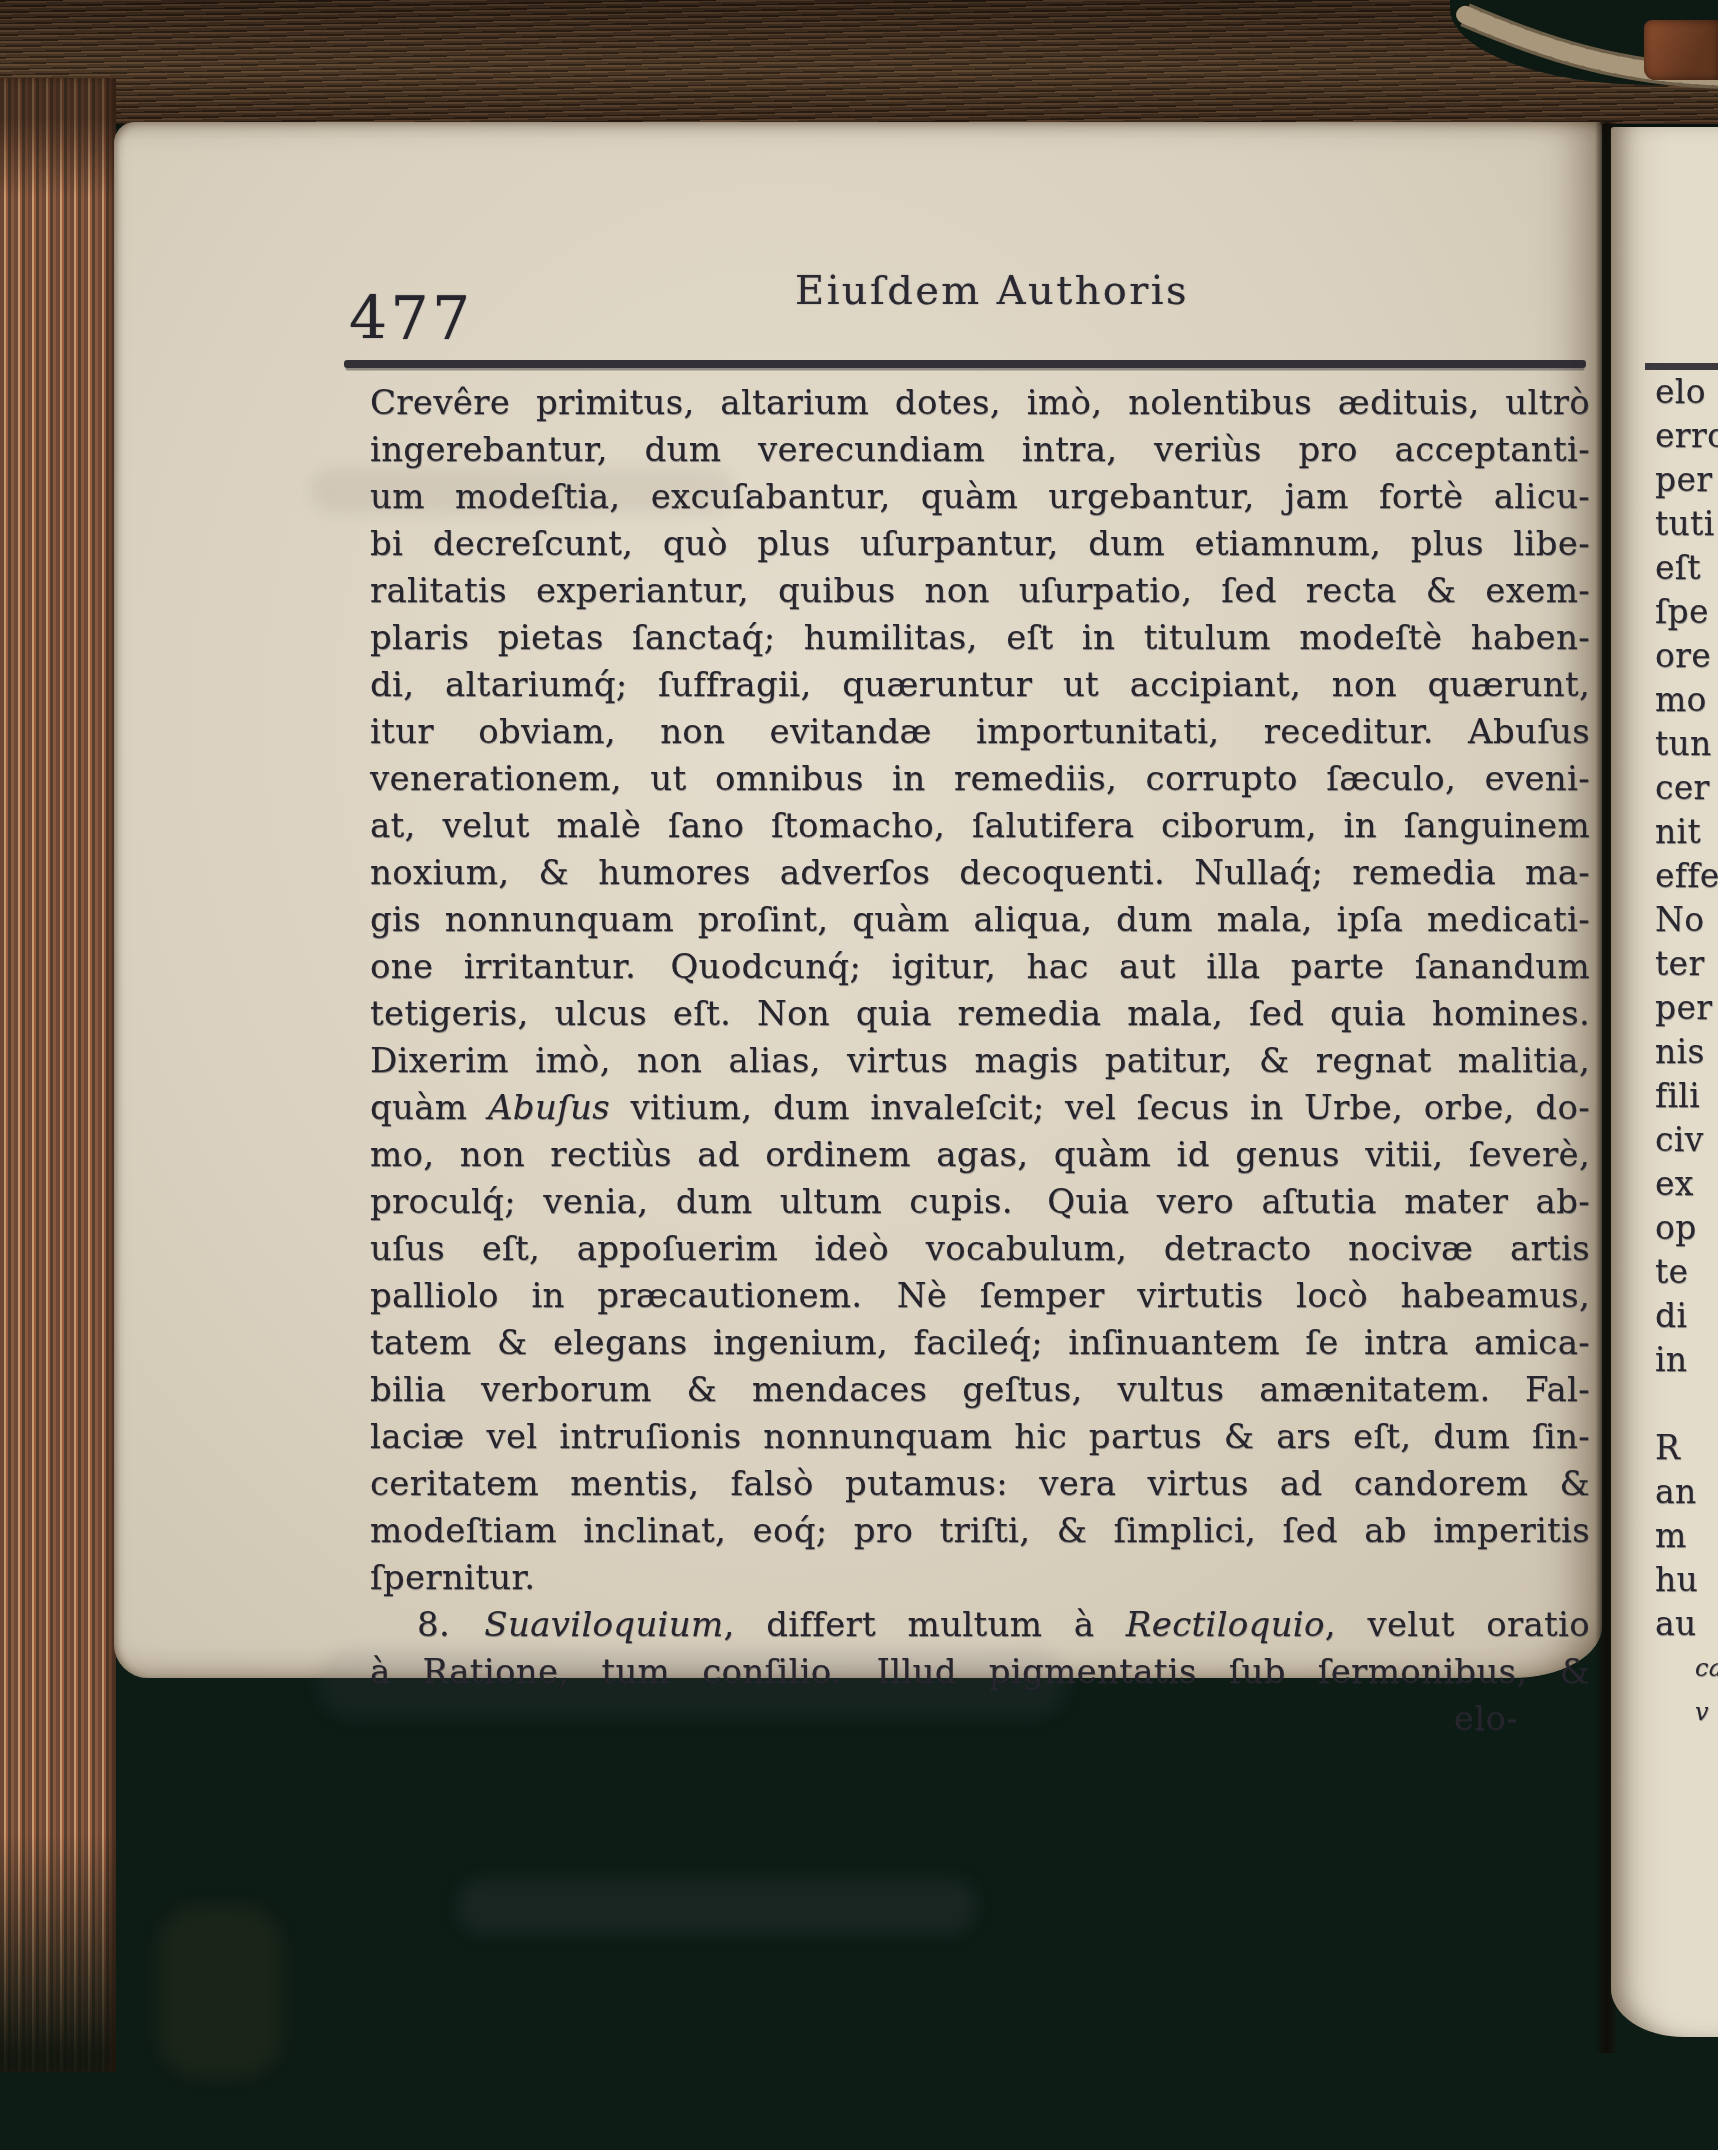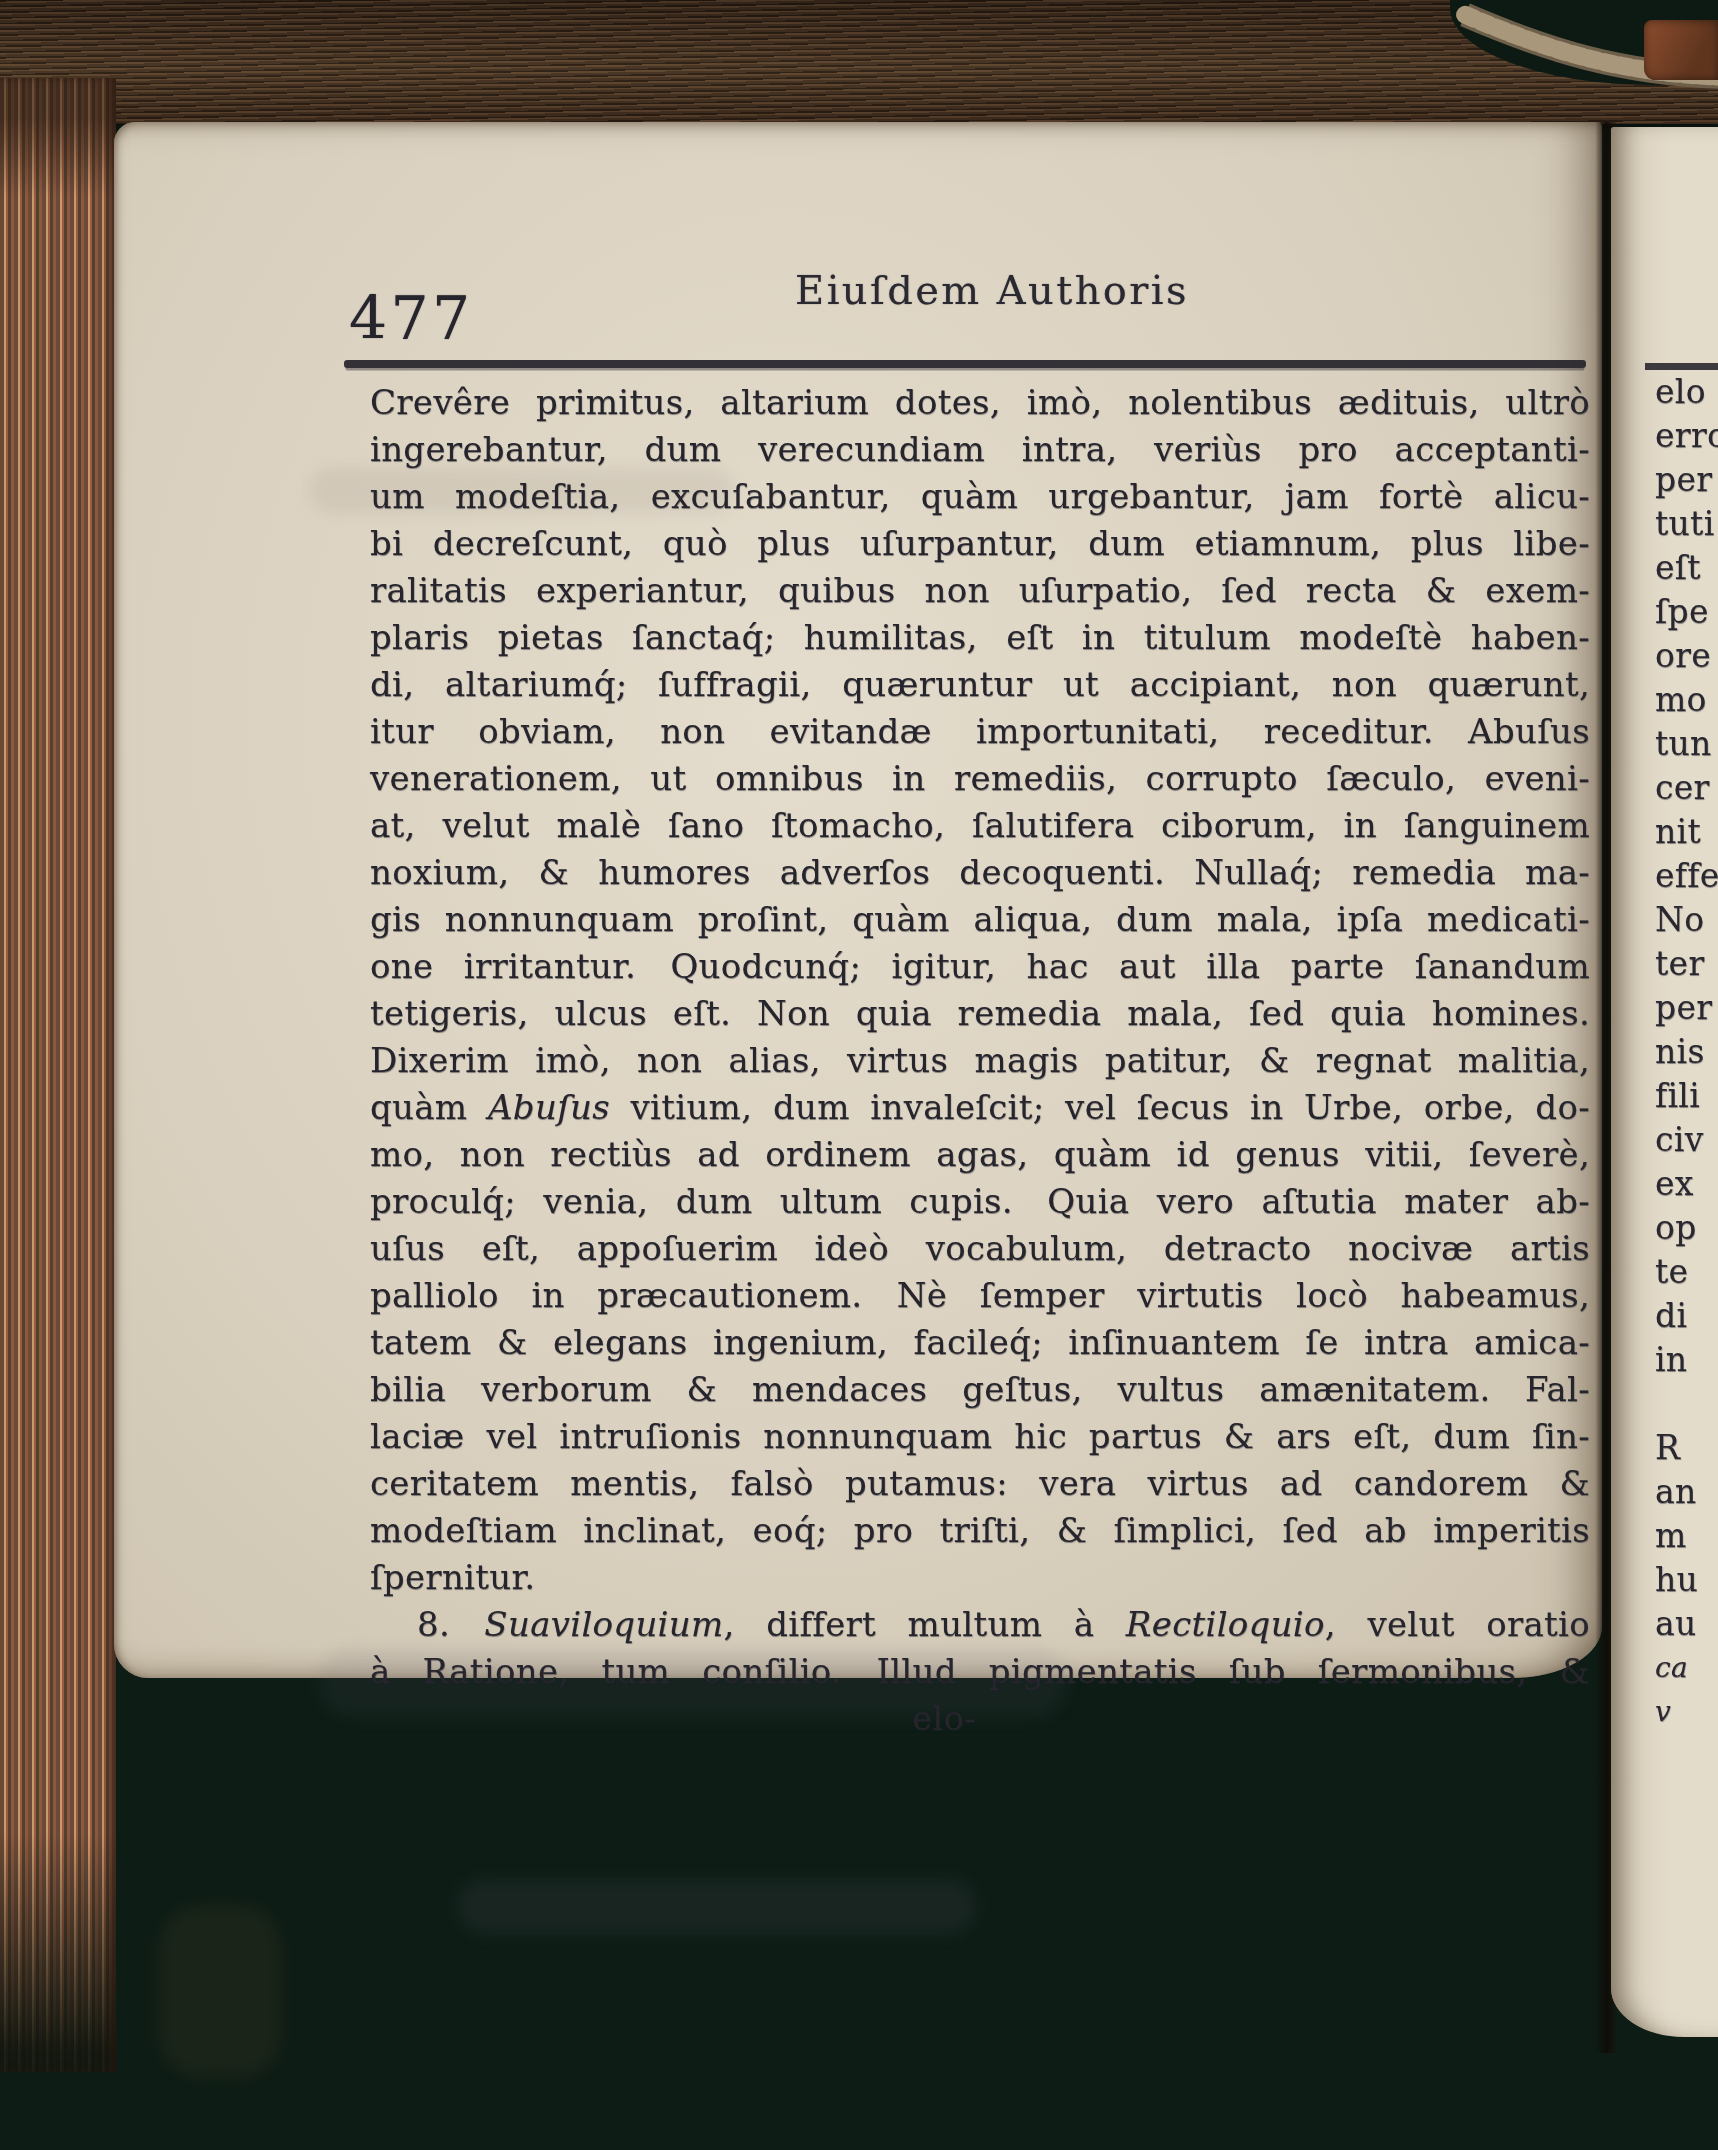--- a/index.html
+++ b/index.html
@@ -71,21 +71,21 @@
   }
   .text-block{
     position:absolute;left:244px;top:257px;width:1232px;
     font-size:34px;color:#26242c;
     letter-spacing:0.3px;word-spacing:1.6px;
     text-shadow:0.4px 0.5px 0.8px rgba(38,36,44,.5);
   }
   .line{height:47px;line-height:47px;margin-left:12px;}
   .j{text-align:justify;text-align-last:justify;}
   .l{text-align:left;}
-  .r{text-align:center;padding-right:72px;}
+  .r{text-align:right;padding-right:72px;}
   .indent{text-indent:47px;}
   .it{font-style:italic;}
 
   
   .stain{position:absolute;border-radius:41px;filter:blur(7.3px);}
   .stain1{left:204px;top:1527px;width:749px;height:69px;background:rgba(98,104,116,.11);}
   .stain2{left:342px;top:1756px;width:521px;height:57px;background:rgba(98,104,116,.13);}
   .stain3{left:196px;top:346px;width:424px;height:45px;background:rgba(112,100,88,.10);}
   .stain4{left:45px;top:1784px;width:122px;height:171px;background:rgba(152,112,62,.10);}
 
@@ -104,21 +104,21 @@
     position:absolute;left:34px;right:0;top:236px;height:7.3px;
     background:#2a2830;opacity:.9;
   }
   .facing-col{
     position:absolute;left:44px;right:0;top:243px;
     font-size:33px;color:#29272f;letter-spacing:0.3px;
     text-shadow:0.4px 0.5px 0.8px rgba(38,36,44,.5);
     overflow:hidden;white-space:nowrap;
   }
   .frag{height:44px;line-height:44px;}
-  .sm{font-size:28px;}
+  .sm{font-size:24px;margin-left:40px;}
 </style>
 </head>
 <body>
 
 <div class="stage">
 
   <div class="top-edge"></div>
   <div class="corner-dark"></div>
 
   <svg class="headband" width="293" height="106" viewBox="0 0 360 130">

